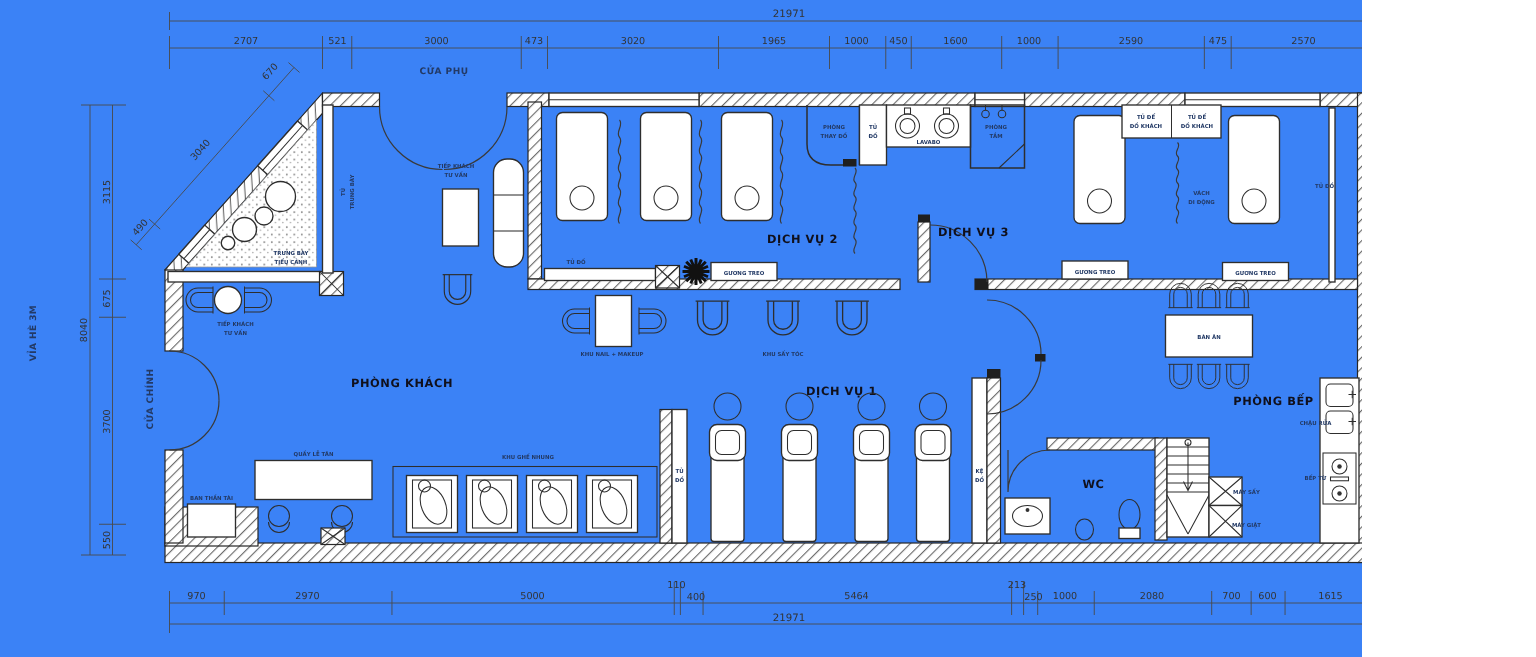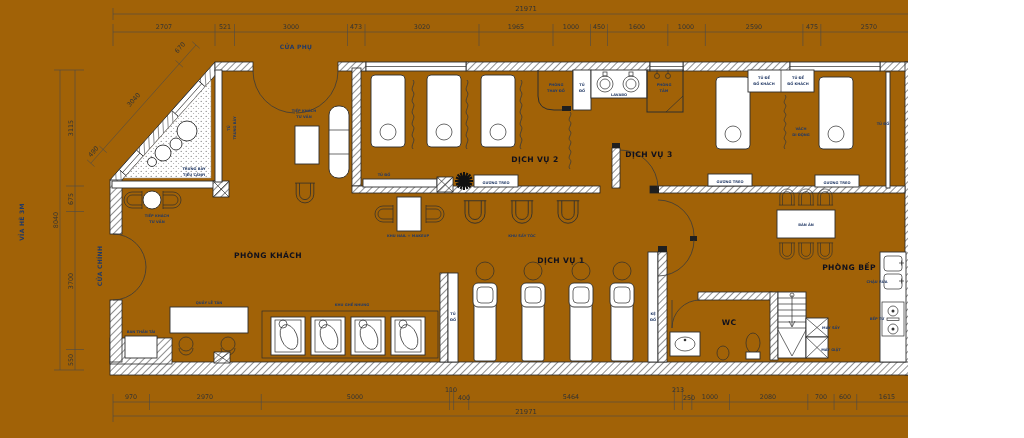--- a/index.html
+++ b/index.html
@@ -1,16 +1,16 @@
 <!DOCTYPE html>
 <html><head>
 <meta charset="utf-8">
 <style>
   html,body{margin:0;padding:0;background:#fff;}
-  .stage{position:relative;width:908px;height:438px;background:#a16207;overflow:hidden;
+  .stage{position:relative;width:908px;height:438px;background:#3b82f6;overflow:hidden;
          font-family:"DejaVu Sans", sans-serif;}
   svg{display:block}
   svg text{font-family:"DejaVu Sans", sans-serif;}
   .s{stroke:#2e2e2e;fill:none;stroke-width:1}
   .s7{stroke:#2e2e2e;fill:none;stroke-width:.7}
   .w{fill:#fff;stroke:#2e2e2e;stroke-width:.9}
   .wall{fill:url(#hatch);stroke:#262626;stroke-width:.8}
   .dark{fill:#1f1f1f;stroke:none}
   .dimln{stroke:#4a4a4a;stroke-width:.6;fill:none}
   .arc{stroke:#3a3a3a;stroke-width:.8;fill:none}

